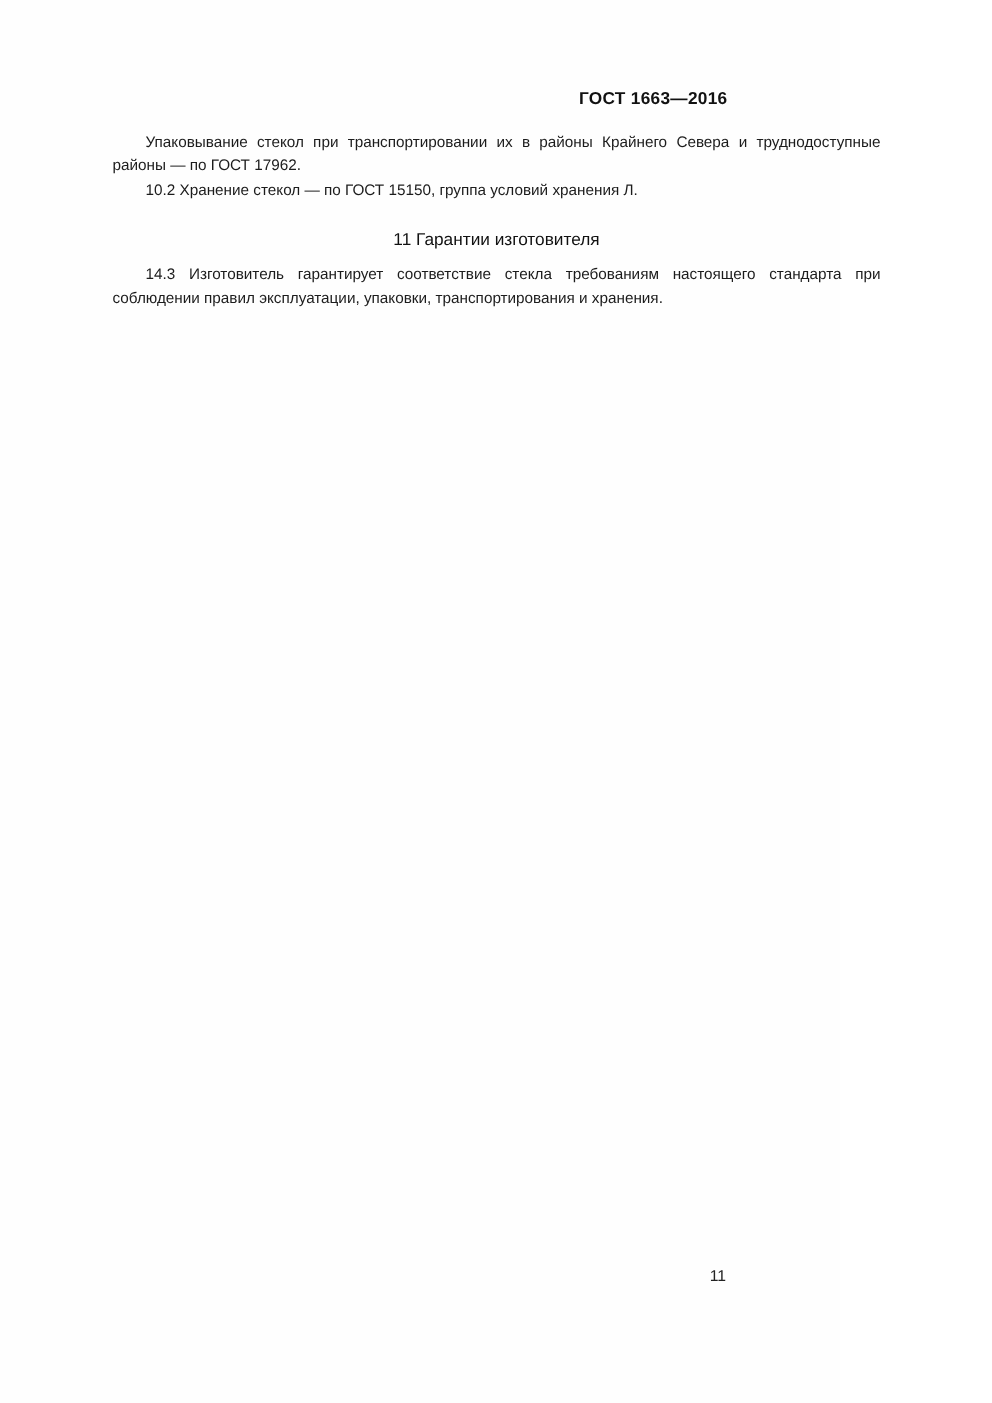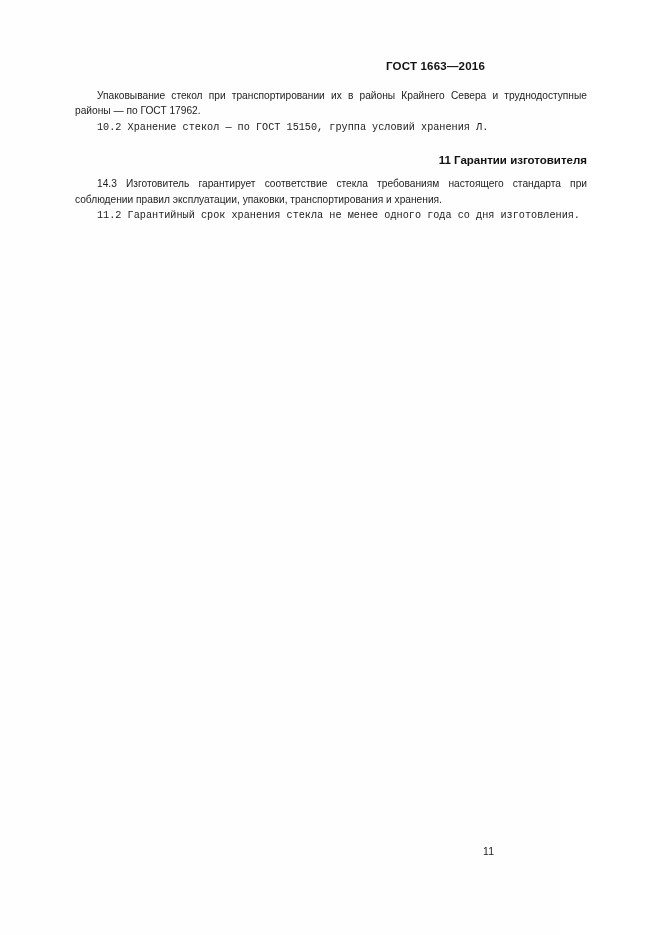--- a/index.html
+++ b/index.html
@@ -42,32 +42,31 @@
     font-size: 10.2px;
     line-height: 15.4px;
     text-align: justify;
     color: #1c1c1c;
   }
   p.indent {
     text-indent: 22px;
   }
   .para-gap {
     margin-top: 1px;
-    font-family: Liberation Mono, monospace;
   }
   h2.section-title {
     font-size: 11.5px;
-    font-weight: bold;
+    font-weight: normal;
     margin: 19px 0 10px 0;
     color: #111;
-    text-align: right;
+    text-align: center;
   }
   .pagenum {
     position: absolute;
-    right: 66px;
+    right: 76px;
     bottom: 78px;
     font-size: 10.5px;
     color: #222;
   }
 </style>
 </head>
 <body>
 
 <div class="page">
 
@@ -76,20 +75,19 @@
   <div class="content">
 
     <p class="indent">Упаковывание стекол при транспортировании их в районы Крайнего Севера и труднодоступные районы — по ГОСТ 17962.</p>
 
     <p class="indent para-gap">10.2 Хранение стекол — по ГОСТ 15150, группа условий хранения Л.</p>
 
     <h2 class="section-title">11 Гарантии изготовителя</h2>
 
     <p class="indent">14.3 Изготовитель гарантирует соответствие стекла требованиям настоящего стандарта при соблюдении правил эксплуатации, упаковки, транспортирования и хранения.</p>
 
-    <p class="indent para-gap">11.2 Гарантийный срок хранения стекла не менее одного года со дня изготовления.</p>
 
 
   </div>
 
   <div class="pagenum">11</div>
 
 </div>
 
 </body></html>

